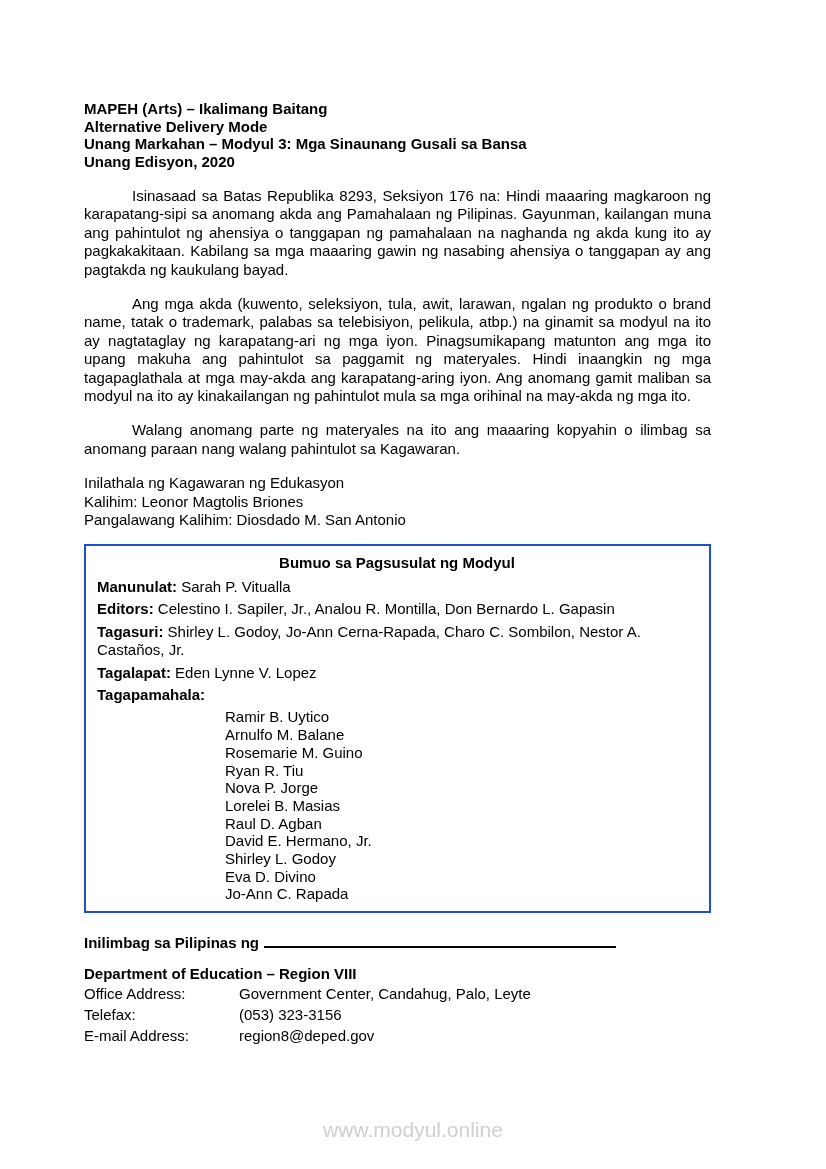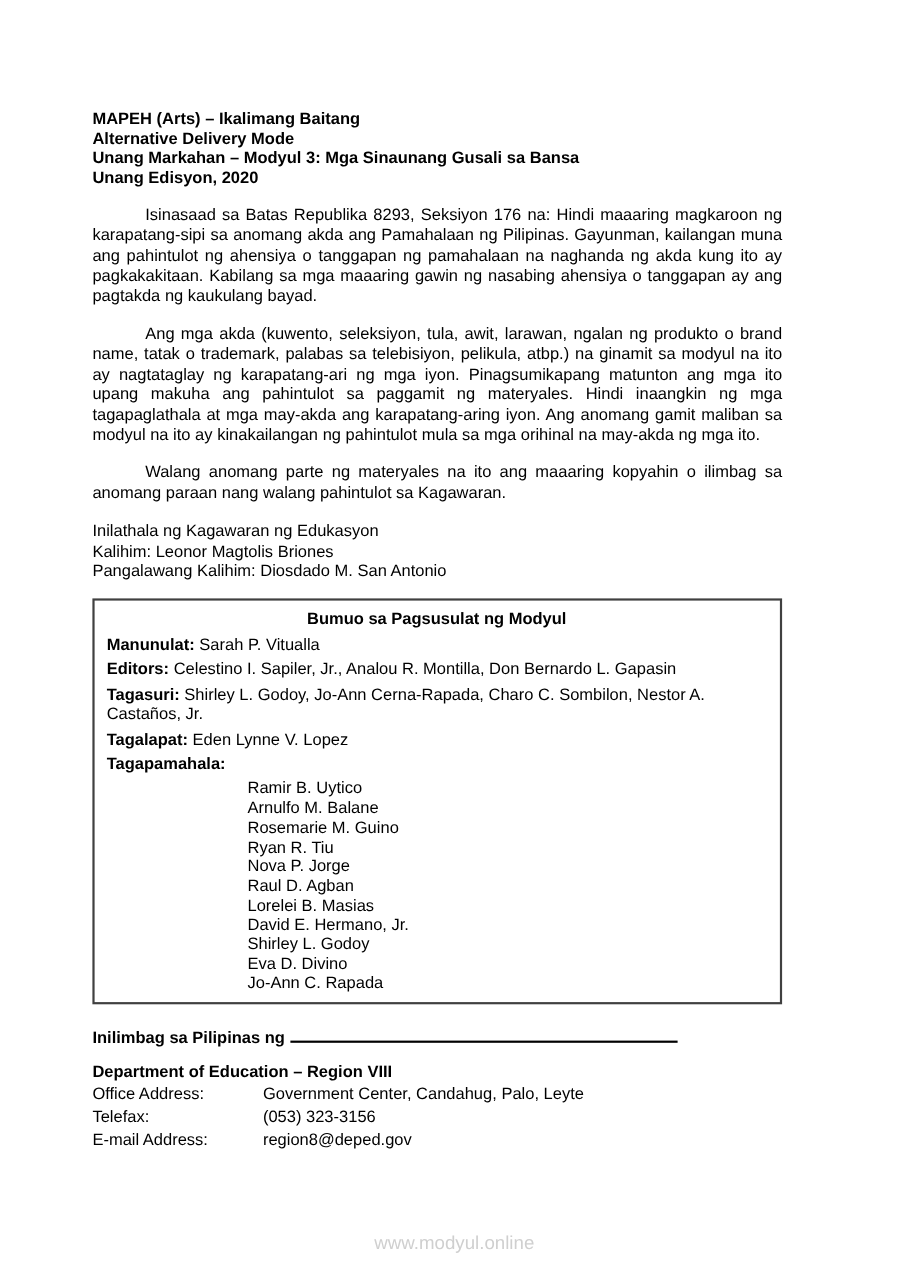--- a/index.html
+++ b/index.html
@@ -25,21 +25,21 @@
   }
   .para {
     margin: 0 0 16px 0;
     text-align: justify;
     text-indent: 48px;
   }
   .publisher-block {
     margin: 0 0 14px 0;
   }
   .team-box {
-    border: 2px solid #404040;
+    border: 2px solid #1d4ed8;
     padding: 8px 12px 8px 11px;
     margin-bottom: 20px;
   }
   .box-title {
     text-align: center;
     font-weight: bold;
     margin-bottom: 6px;
     line-height: 18.5px;
   }
   .entry { margin-bottom: 4px; }
@@ -68,21 +68,21 @@
     display: inline-block;
     width: 155px;
   }
   .watermark {
     position: absolute;
     top: 1120px;
     left: 0;
     width: 826px;
     text-align: center;
     color: #cfcfcf;
-    font-size: 17px;
+    font-size: 21px;
     line-height: 20px;
   }
 </style>
 </head>
 <body>
 
 <div class="content">
 
   <div class="header-block">
     <div>MAPEH (Arts) – Ikalimang Baitang</div>
@@ -123,22 +123,22 @@
     <div class="entry">
       <span class="lbl">Tagapamahala:</span>
     </div>
 
     <div class="managers">
       <div>Ramir B. Uytico</div>
       <div>Arnulfo M. Balane</div>
       <div>Rosemarie M. Guino</div>
       <div>Ryan R. Tiu</div>
       <div>Nova P. Jorge</div>
+      <div>Lorelei B. Masias</div>
       <div>Raul D. Agban</div>
-      <div>Lorelei B. Masias</div>
       <div>David E. Hermano, Jr.</div>
       <div>Shirley L. Godoy</div>
       <div>Eva D. Divino</div>
       <div>Jo-Ann C. Rapada</div>
     </div>
   </div>
 
   <div class="printed-row">
     <span>Inilimbag sa Pilipinas ng</span><span class="blank-line"></span>
   </div>

